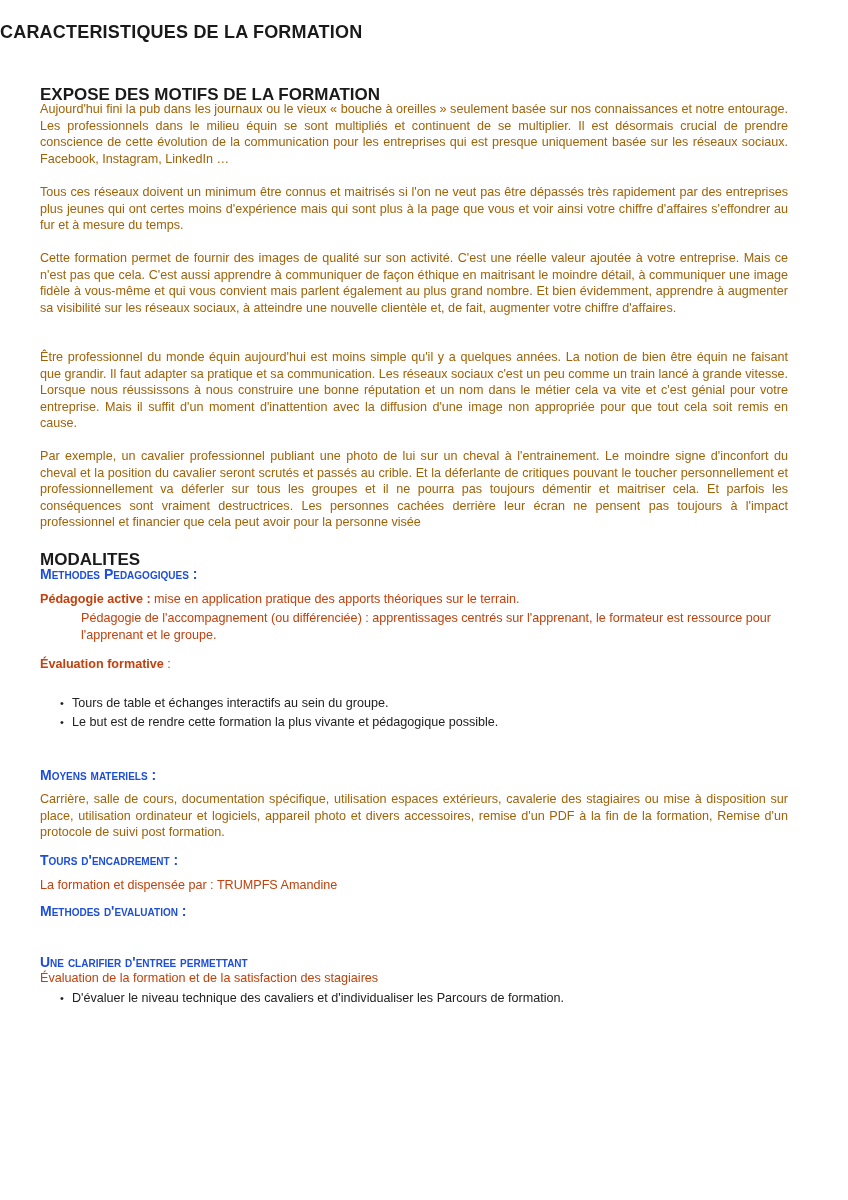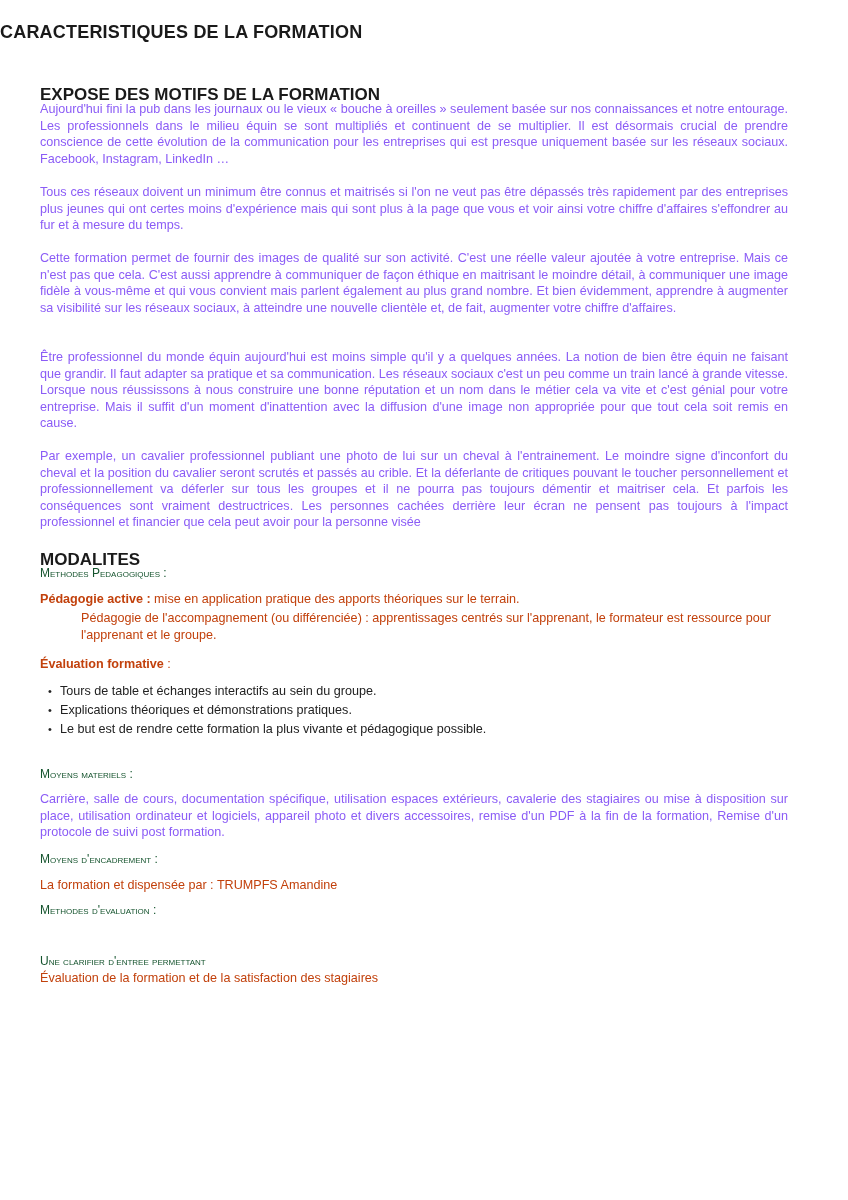--- a/index.html
+++ b/index.html
@@ -8,29 +8,29 @@
     font-family: "Liberation Sans", sans-serif; color: #1a1a1a;
   }
   .page { position: absolute; left: 40px; top: 0; width: 748px; }
   .title {
     position: absolute; left: 0; top: 22px; width: 828px; margin-left: -0px;
     text-align: left; font-weight: bold; font-size: 18px; letter-spacing: 0.2px;
   }
   .h1 { position: absolute; left: 0; font-weight: bold; font-size: 17px; margin-top: 12px; }
   .para {
     position: absolute; left: 0; width: 748px; font-size: 12.6px; line-height: 16.6px;
-    text-align: justify; color: #8b5cf6;
+    text-align: justify; color: #a16207;
   }
   .sc {
-    position: absolute; left: 0; font-weight: normal; font-size: 12px;
-    font-variant: small-caps; color: #14532d;
+    position: absolute; left: 0; font-weight: bold; font-size: 14px;
+    font-variant: small-caps; color: #1d4ed8;
   }
   .line { position: absolute; left: 0; font-size: 12.6px; line-height: 16.6px; color: #c2410c; width: 760px; }
   .bold { font-weight: bold; }
-  ul.bl { position: absolute; left: 8px; margin: 0; padding: 0; list-style: none; width: 742px; }
+  ul.bl { position: absolute; left: 8px; margin: 12px; padding: 0; list-style: none; width: 742px; }
   ul.bl li { position: relative; padding-left: 12px; font-size: 12.6px; line-height: 19px; color: #222; }
   ul.bl li::before { content: "\2022"; position: absolute; left: 0; top: 0; font-size: 11px; }
   ul.bl2 li { line-height: 17.6px; text-align: justify; }
 </style>
 </head>
 <body>
 
 <div class="title">CARACTERISTIQUES DE LA FORMATION</div>
 
 <div class="page">
@@ -50,30 +50,30 @@
     <span class="bold">Pédagogie active :</span><span> mise en application pratique des apports théoriques sur le terrain.</span>
   </div>
   <div class="line" style="top:610px; width:748px;margin-left:41px;">Pédagogie de l'accompagnement (ou différenciée) : apprentissages centrés sur l'apprenant, le formateur est ressource pour l'apprenant et le groupe.</div>
 
   <div class="line" style="top:656px;">
     <span class="bold">Évaluation formative</span><span> :</span>
   </div>
 
   <ul class="bl" style="top:682px;">
     <li>Tours de table et échanges interactifs au sein du groupe.</li>
-    <li>Explications théoriques et démonstrations pratiques.</li>
     <li>Le but est de rendre cette formation la plus vivante et pédagogique possible.</li>
   </ul>
 
   <div class="sc" style="top:767px;">Moyens materiels :</div>
   <div class="para" style="top:751px;margin-top:40px;">Carrière, salle de cours, documentation spécifique, utilisation espaces extérieurs, cavalerie des stagiaires ou mise à disposition sur place, utilisation ordinateur et logiciels, appareil photo et divers accessoires, remise d'un PDF à la fin de la formation, Remise d'un protocole de suivi post formation.</div>
 
-  <div class="sc" style="top:852px;">Moyens d'encadrement :</div>
+  <div class="sc" style="top:852px;">Tours d'encadrement :</div>
   <div class="line" style="top:877px;">La formation et dispensée par : TRUMPFS Amandine</div>
 
   <div class="sc" style="top:903px;">Methodes d'evaluation :</div>
   <div class="line" style="top:970px;">Évaluation de la formation et de la satisfaction des stagiaires</div>
 
   <div class="sc" style="top:954px;">Une clarifier d'entree permettant</div>
 
   <ul class="bl bl2" style="top:978px;">
+    <li>D'évaluer le niveau technique des cavaliers et d'individualiser les Parcours de formation.</li>
   </ul>
 </div>
 
 </body></html>

